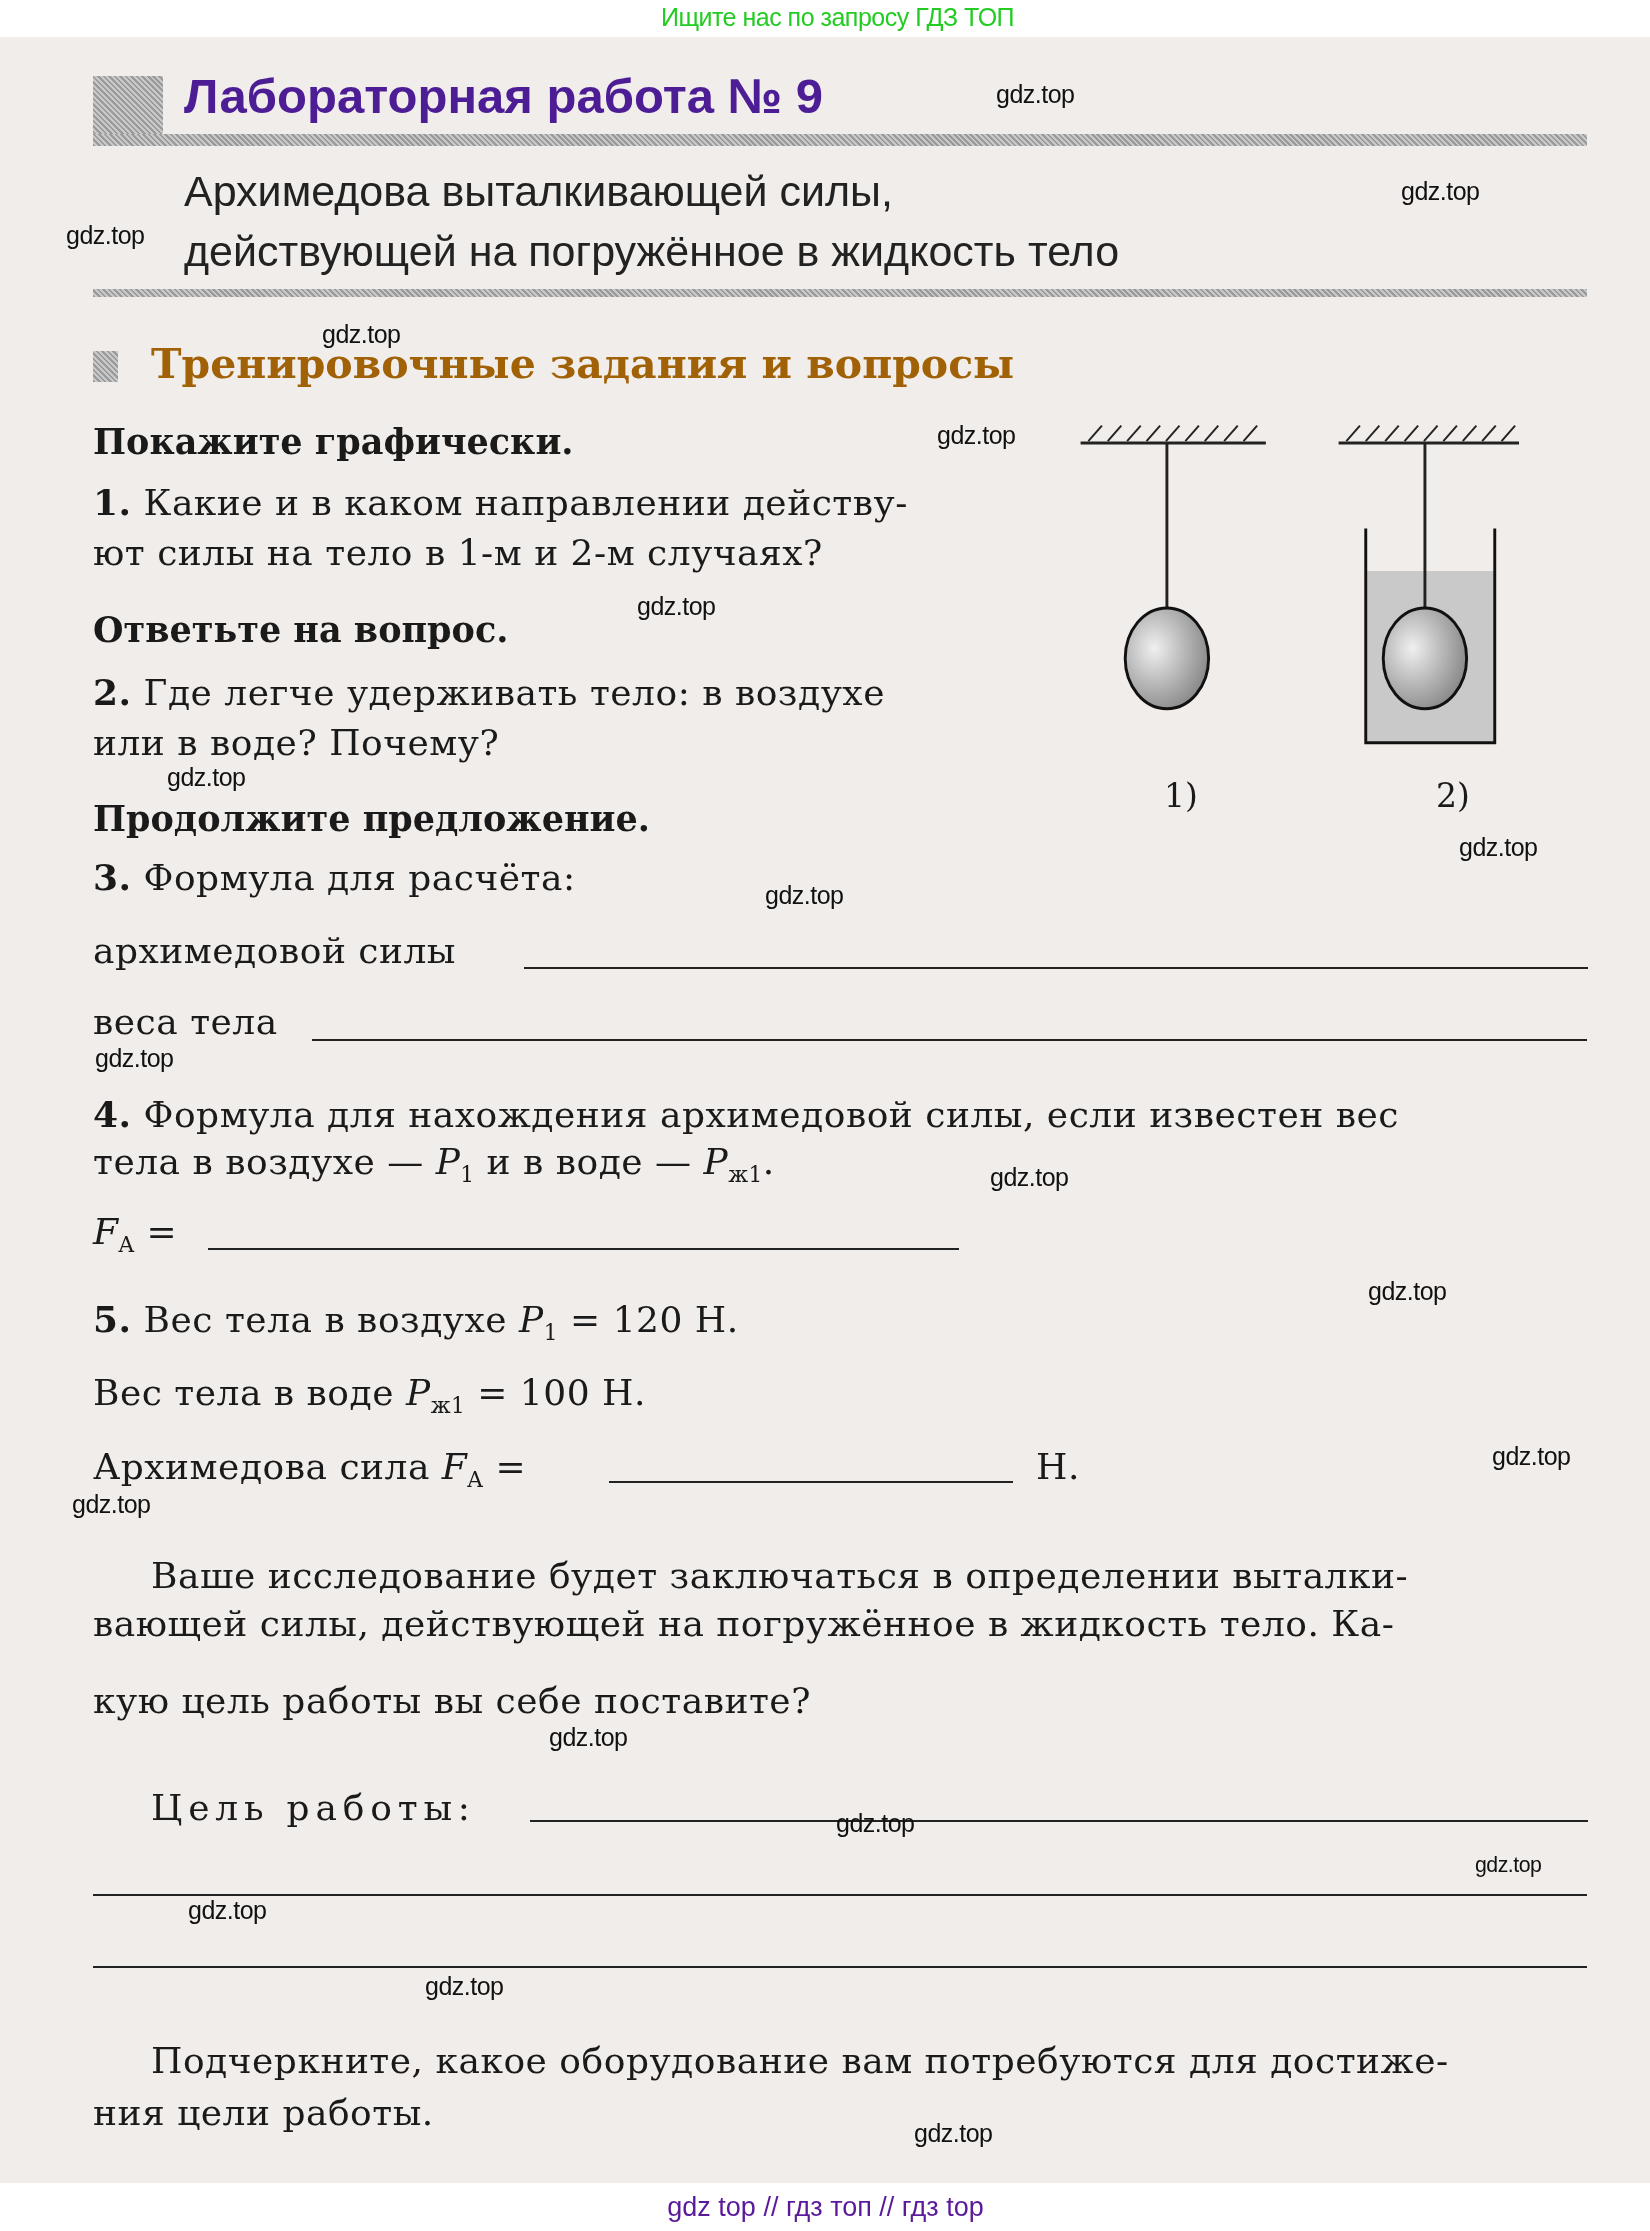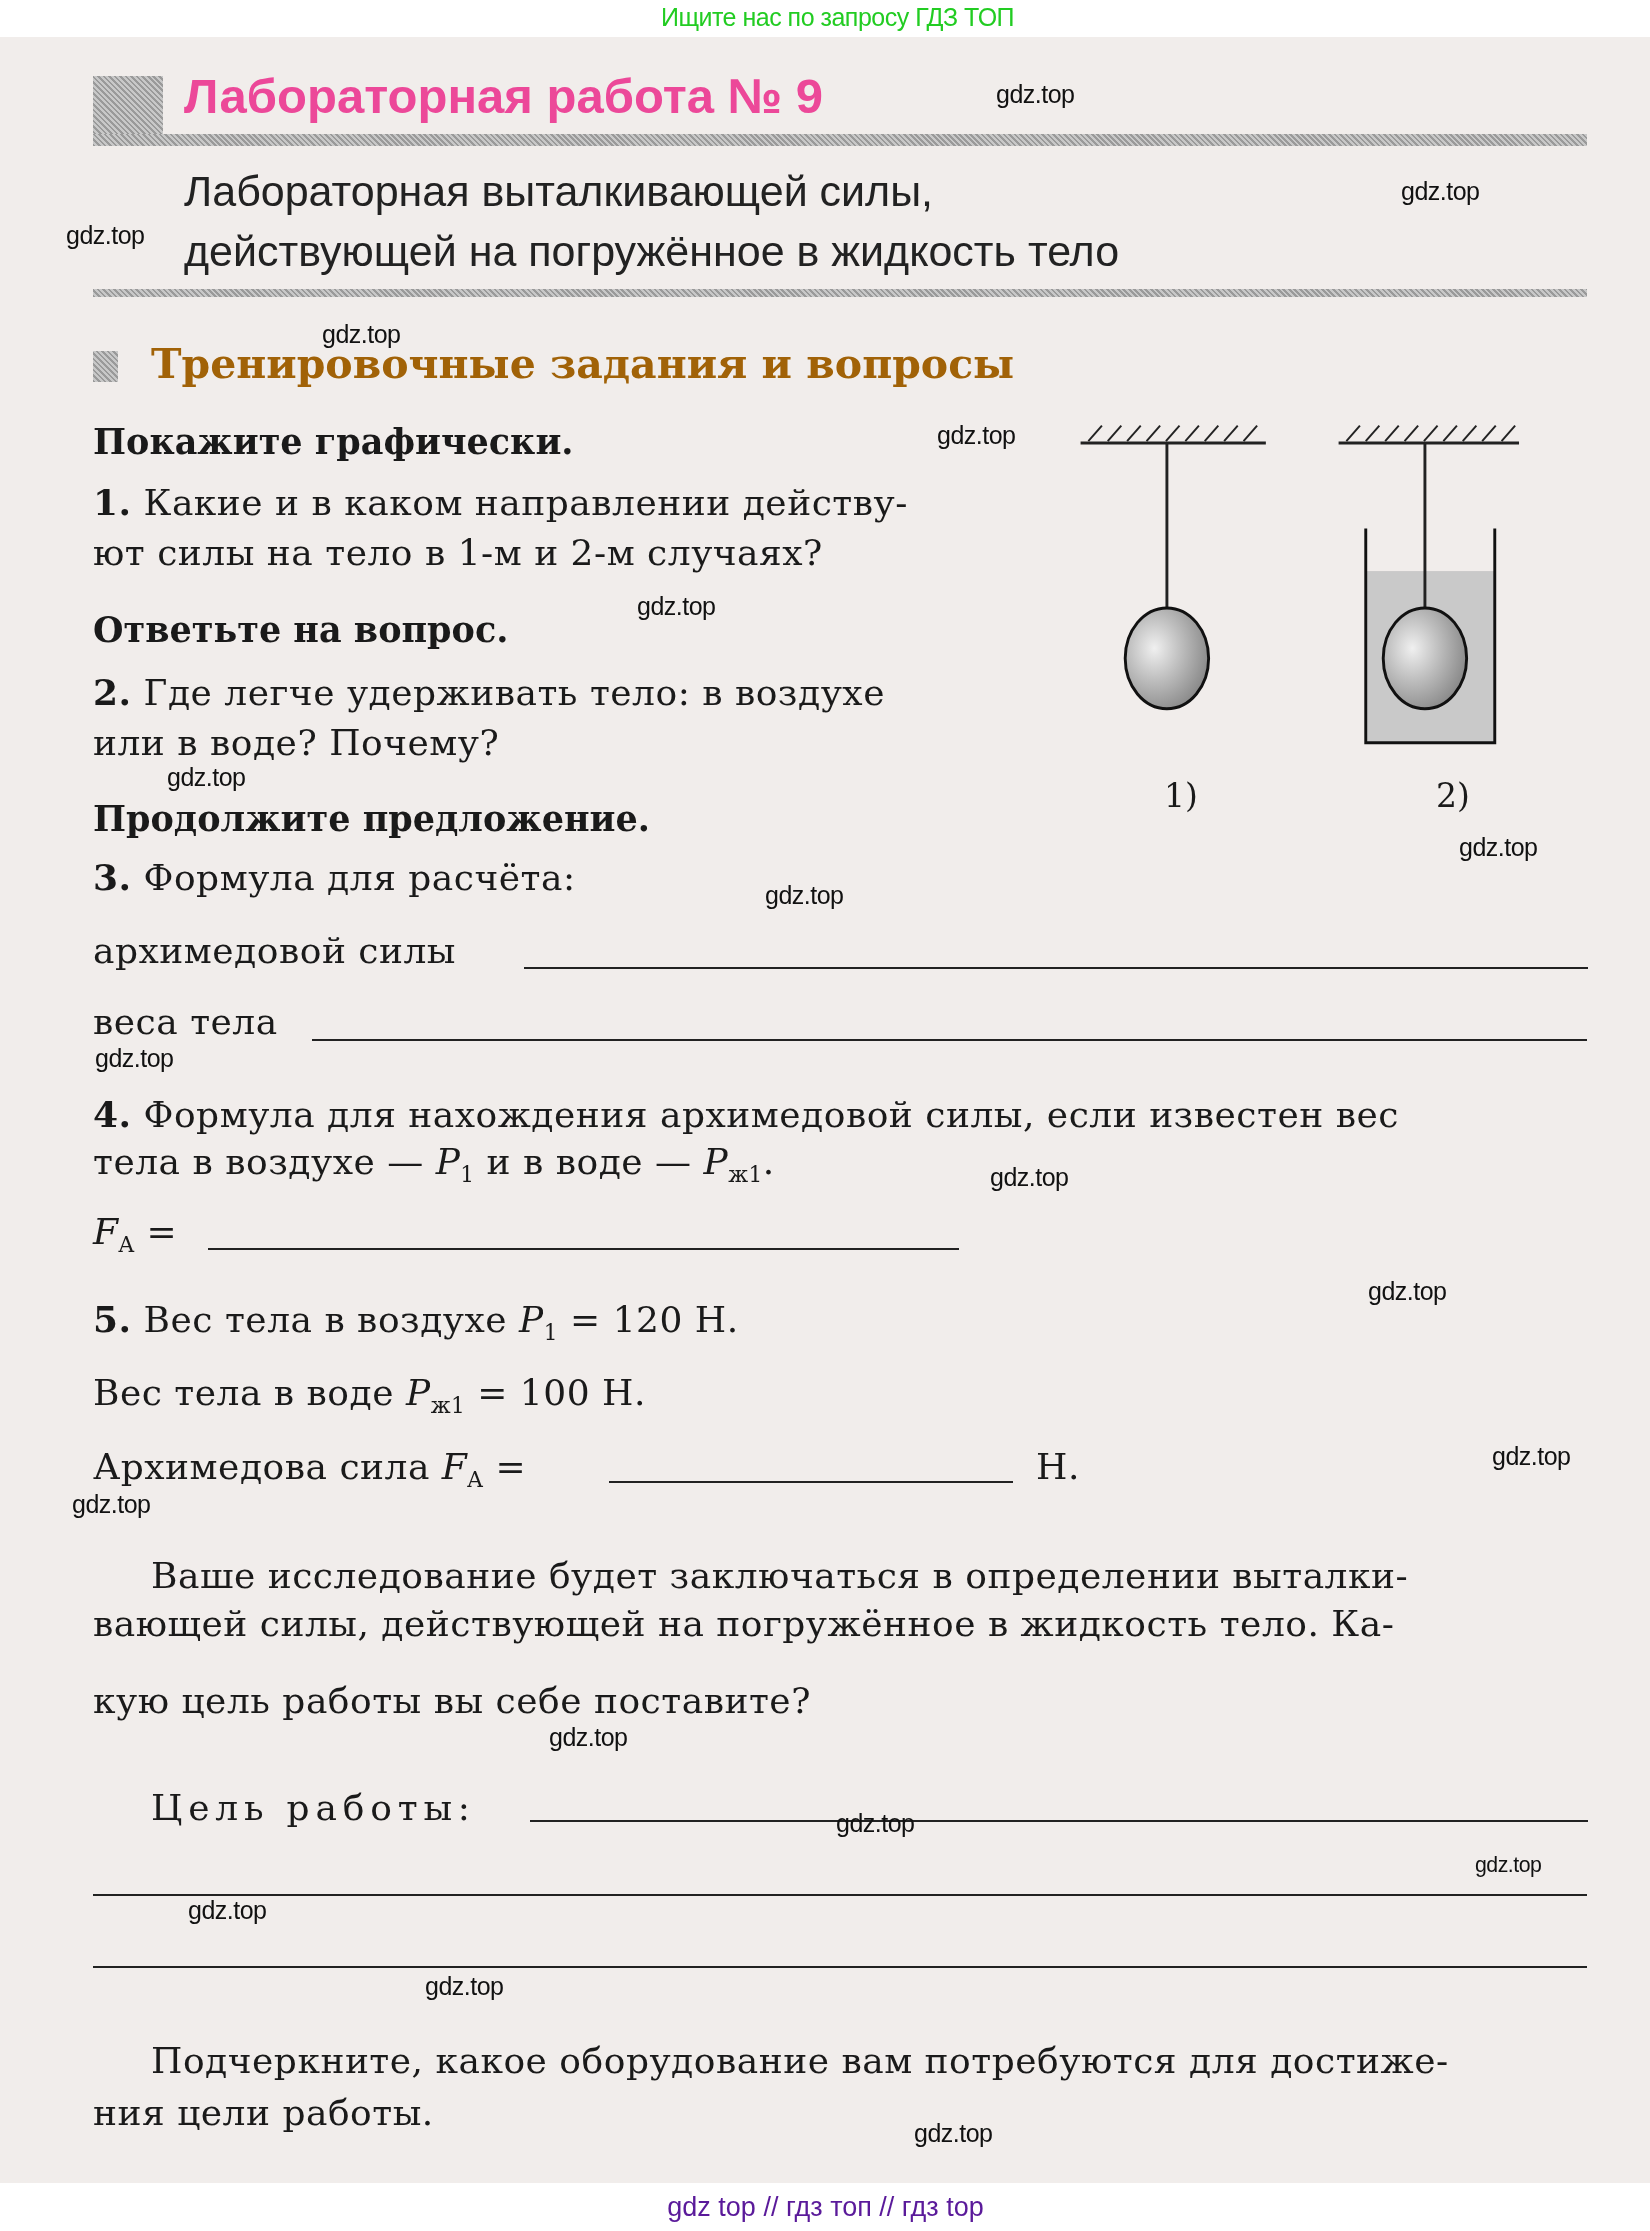--- a/index.html
+++ b/index.html
@@ -4,21 +4,21 @@
 <style>
   html,body{margin:0;padding:0;}
   body{width:1651px;height:2232px;background:#ffffff;position:relative;overflow:hidden;font-family:"DejaVu Serif",serif;color:#1a1a1a;}
   .top-banner{position:absolute;left:0;top:0;width:1651px;height:35px;text-align:center;color:#22cc22;font-family:"Liberation Sans",sans-serif;font-size:25px;line-height:35px;letter-spacing:-0.5px;padding-left:12px;}
   .page{position:absolute;left:0;top:37px;width:1651px;height:2146px;background:#f1edeb;}
   .bottom-banner{position:absolute;left:0;top:2183px;width:1651px;height:49px;text-align:center;color:#5a1a9a;font-family:"Liberation Sans",sans-serif;font-size:27px;line-height:49px;}
   .abs{position:absolute;}
   .hdr-block{position:absolute;left:93px;top:76px;width:70px;height:68px;background:repeating-linear-gradient(45deg,#9a9a9a 0 1.9px,#c8c8c8 1.9px 3.9px);}
   .hdr-band{position:absolute;left:93px;top:134px;width:1494px;height:11.6px;background:repeating-linear-gradient(45deg,#9a9a9a 0 1.9px,#c8c8c8 1.9px 3.9px);}
   .hdr-band2{position:absolute;left:93px;top:289px;width:1494px;height:7.8px;background:repeating-linear-gradient(45deg,#9a9a9a 0 1.9px,#c8c8c8 1.9px 3.9px);}
-  .lab-title{left:184px;top:68px;font-family:"Liberation Sans",sans-serif;font-weight:bold;font-size:49px;color:#ec4899;letter-spacing:0px;}
+  .lab-title{left:184px;top:68px;font-family:"Liberation Sans",sans-serif;font-weight:bold;font-size:49px;color:#4c1d95;letter-spacing:0px;}
   .subtitle{left:184px;font-family:"Liberation Sans",sans-serif;font-size:43px;color:#222;}
   .sec-marker{position:absolute;left:93px;top:351px;width:25px;height:31px;background:repeating-linear-gradient(45deg,#9a9a9a 0 1.9px,#c8c8c8 1.9px 3.9px);}
   .section-title{left:151px;top:340px;font-weight:bold;font-size:41px;color:#a16207;}
   .bold-line{left:93px;font-weight:bold;font-size:35px;}
   .txt{left:93px;font-size:36px;letter-spacing:0.5px;}
   .num{font-weight:bold;}
   .blank{position:absolute;height:1.9px;background:#222;}
   .wm{position:absolute;font-family:"Liberation Sans",sans-serif;font-size:25px;color:#111;letter-spacing:-0.5px;}
   i.var{font-style:italic;}
   sub{font-size:60%;}
@@ -28,21 +28,21 @@
 <body>
 
 <div class="top-banner">Ищите нас по запросу ГДЗ ТОП</div>
 
 <div class="page">
 </div>
 
 <div class="hdr-block"></div>
 <div class="hdr-band"></div>
 <div class="abs lab-title">Лабораторная работа № 9</div>
-<div class="abs subtitle" style="top:167px;">Лабораторная выталкивающей силы,</div>
+<div class="abs subtitle" style="top:167px;">Архимедова выталкивающей силы,</div>
 <div class="abs subtitle" style="top:227px;">действующей на погружённое в жидкость тело</div>
 <div class="hdr-band2"></div>
 
 <div class="sec-marker"></div>
 <div class="abs section-title">Тренировочные задания и вопросы</div>
 
 <div class="abs bold-line" style="top:421px;">Покажите графически.</div>
 
 <div class="abs txt" style="top:481px;text-align:center;"><span class="num">1.</span> <span>Какие и в каком направлении действу-</span></div>
 <div class="abs txt" style="top:532px;">ют силы на тело в 1-м и 2-м случаях?</div>

